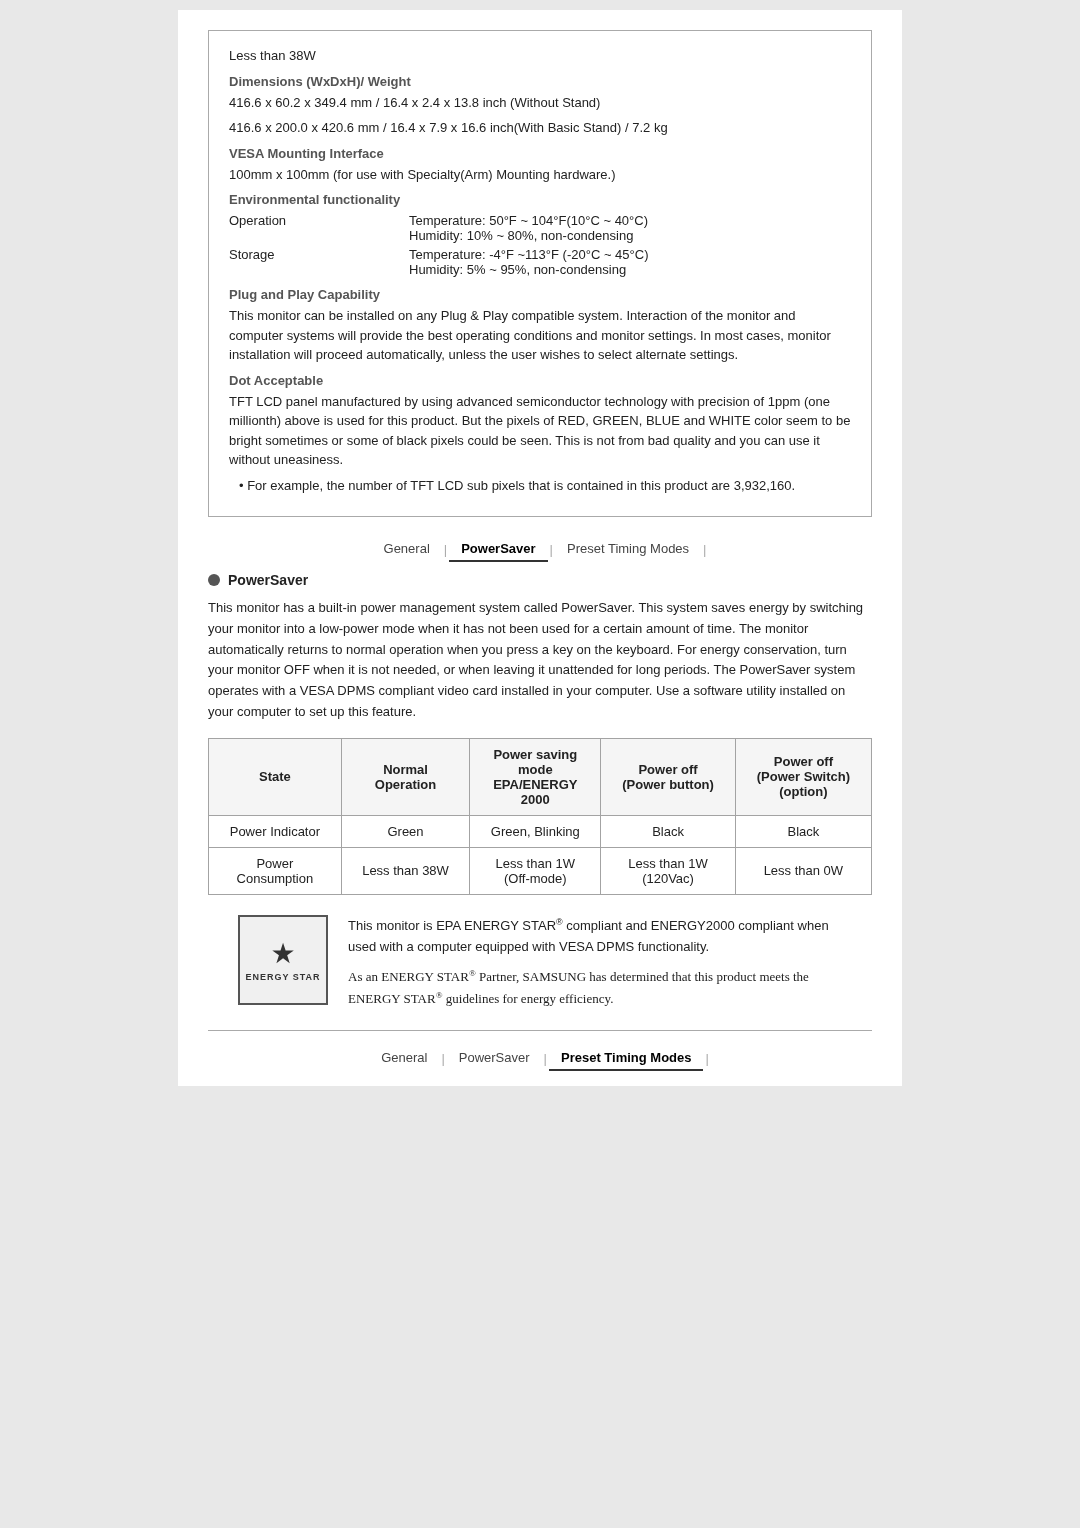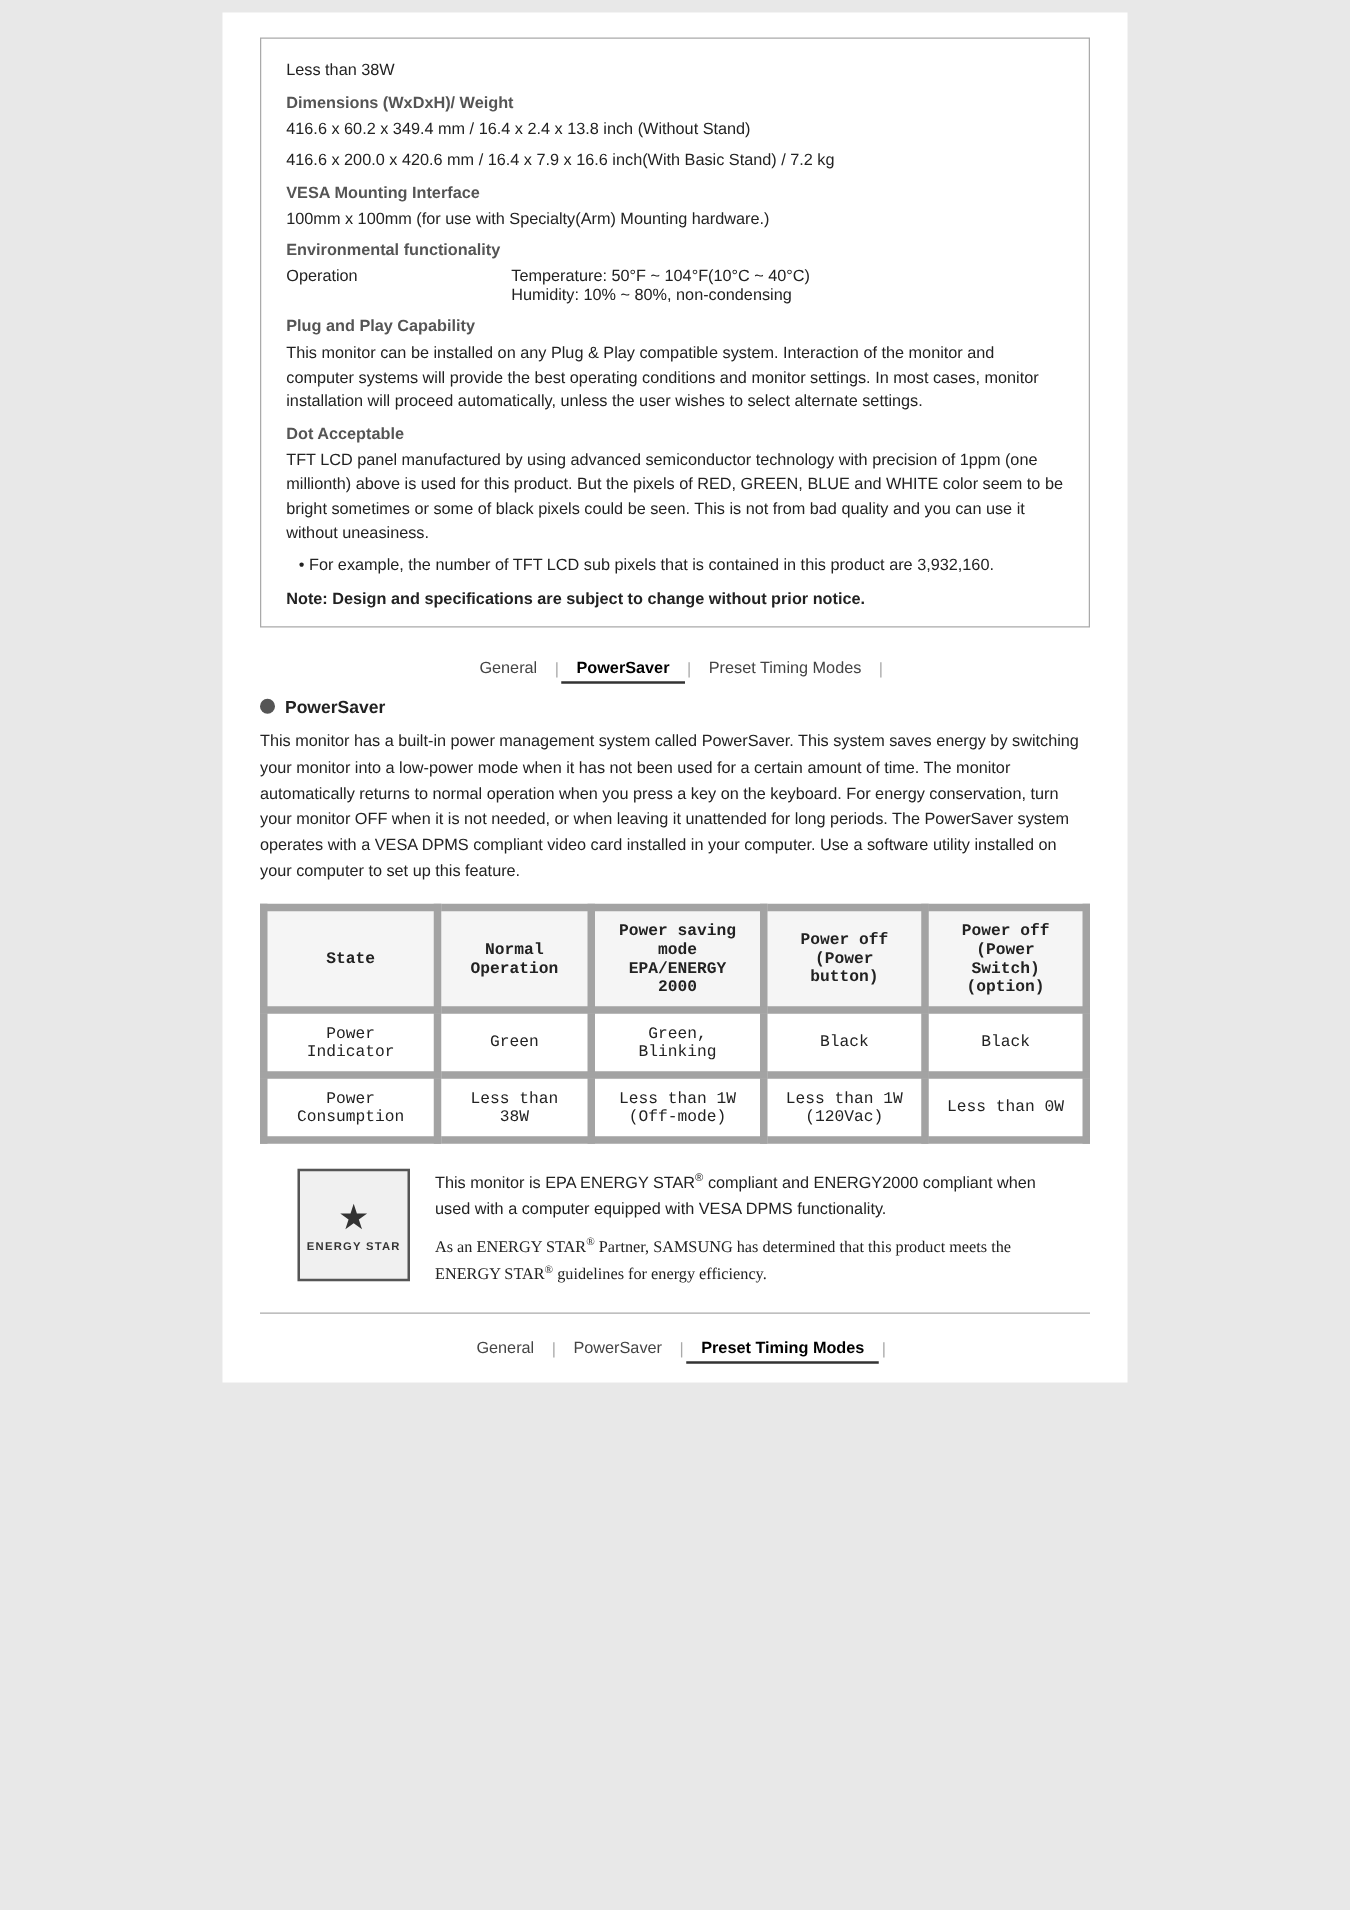--- a/index.html
+++ b/index.html
@@ -112,26 +112,25 @@
     }
 
     
     .power-table {
       width: 100%;
       border-collapse: collapse;
       border: 1px solid #aaa;
       margin-bottom: 20px;
     }
     .power-table th, .power-table td {
-      border: 6px solid #a3a3a3;
+      border: 1px solid #a3a3a3;
       padding: 8px 10px;
       text-align: center;
       font-size: 13px;
       vertical-align: middle;
-      font-family: Liberation Mono, monospace;
     }
     .power-table th {
       background: #f5f5f5;
       font-weight: bold;
     }
     .power-table td {
       font-weight: normal;
     }
 
     
@@ -203,28 +202,34 @@
     <span class="label">Environmental functionality</span>
     <table class="env-table">
       <tbody>
           <tr>
         <td>Operation</td>
         <td>
           <span>Temperature: 50°F ~ 104°F(10°C ~ 40°C)</span><br>
           <span>Humidity: 10% ~ 80%, non-condensing</span>
         </td>
       </tr>
+      <tr>
+        <td>Storage</td>
+        <td>
+          <span>Temperature: -4°F ~113°F (-20°C ~ 45°C)</span><br>
+          <span>Humidity: 5% ~ 95%, non-condensing</span>
+        </td>
+      </tr>
     </tbody>
       </table>
     <span class="label">Plug and Play Capability</span>
     <p>This monitor can be installed on any Plug &amp; Play compatible system. Interaction of the monitor and computer systems will provide the best operating conditions and monitor settings. In most cases, monitor installation will proceed automatically, unless the user wishes to select alternate settings.</p>
     <span class="label">Dot Acceptable</span>
     <p>TFT LCD panel manufactured by using advanced semiconductor technology with precision of 1ppm (one millionth) above is used for this product. But the pixels of RED, GREEN, BLUE and WHITE color seem to be bright sometimes or some of black pixels could be seen. This is not from bad quality and you can use it without uneasiness.</p>
     <p class="dot-list">• <span>For example, the number of TFT LCD sub pixels that is contained in this product are 3,932,160.</span></p>
-    <span class="note-bold">Note: Design and specifications are subject to change without prior notice.</span>
   </div>
 
   <div class="nav-tabs">
     <span class="nav-tab">General</span>
     <span class="nav-divider">|</span>
     <span class="nav-tab active">PowerSaver</span>
     <span class="nav-divider">|</span>
     <span class="nav-tab">Preset Timing Modes</span>
     <span class="nav-divider">|</span>
   </div>

